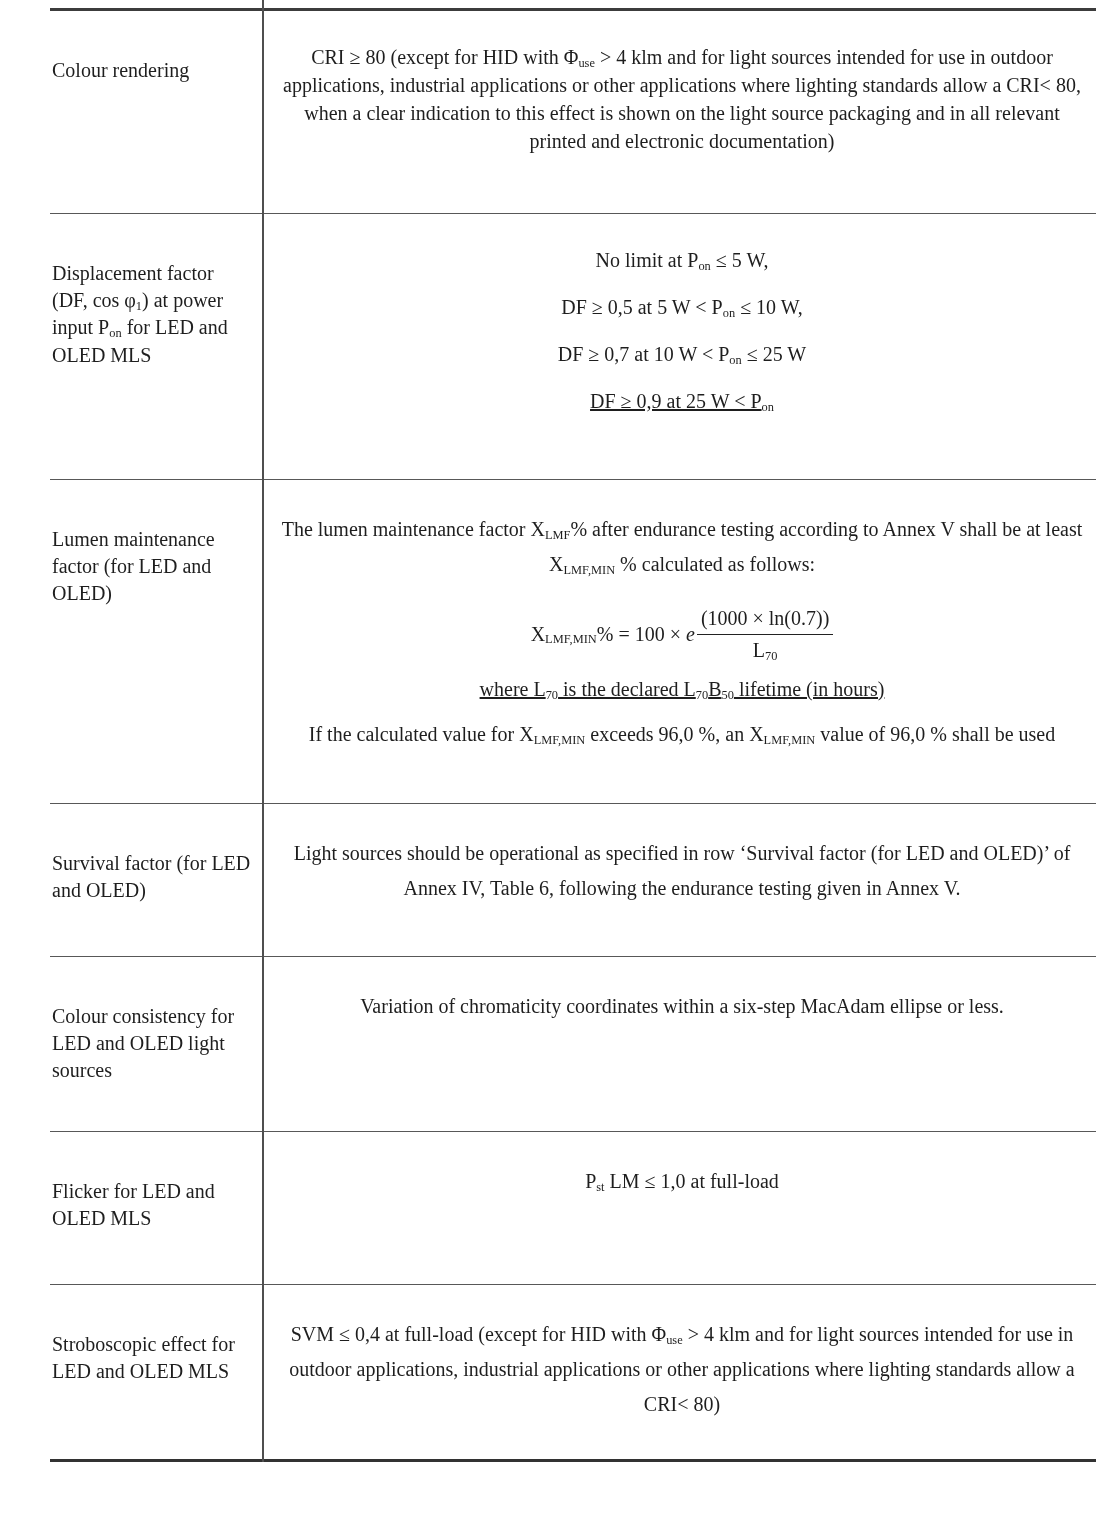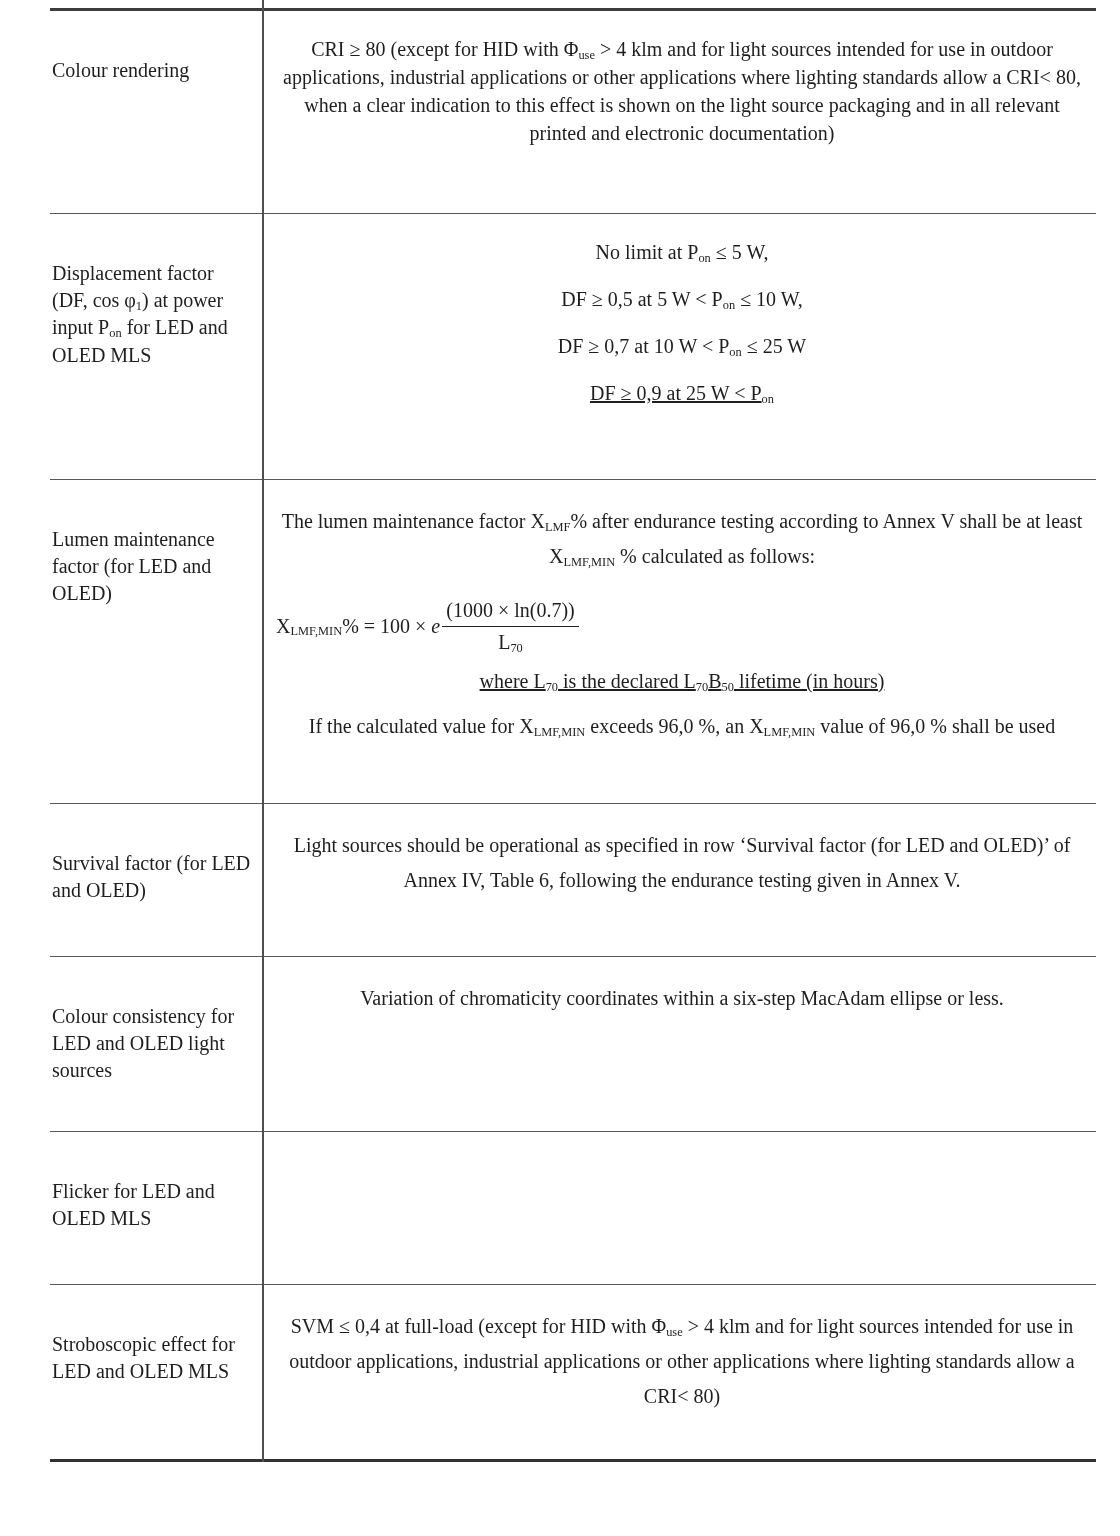--- a/index.html
+++ b/index.html
@@ -24,36 +24,36 @@
   .row:last-child{border-bottom:none;}
   .r0{height:203px}.r1{height:266px}.r2{height:324px}.r3{height:153px}
   .r4{height:175px}.r5{height:153px}.r6{height:174px}
   .label{
     width:212px;flex:0 0 212px;
     padding:46px 10px 0 2px;
     line-height:1.36;text-align:left;
   }
   .content{
     flex:1 1 auto;
-    padding:24px 8px 0 14px;
+    padding:32px 8px 0 14px;
     text-align:center;
   }
   .content p{margin:0;line-height:1.75;}
   .r0 .content p{line-height:1.4;}
   .r1 .content p{line-height:1.4;margin:0 0 19px;}
   .r1 .content p:last-child{margin-bottom:0;text-decoration:underline;}
   .r2 .content .intro{margin:0 0 24px;}
   .r2 .content .where{margin:0 0 10px;text-decoration:underline;}
   sub{
     font-size:0.62em;line-height:0;vertical-align:baseline;
     position:relative;top:0.24em;
   }
   i{font-style:italic;}
   .formula{
-    display:flex;justify-content:flex-start;align-items:center;
+    display:flex;justify-content:center;align-items:center;
     margin:8px 0 10px;
   }
   .frac{
     display:inline-flex;flex-direction:column;align-items:center;
     margin-left:2px;
   }
   .frac .num{border-bottom:1.6px solid #222;padding:0 4px 4px;line-height:1.2;}
   .frac .den{padding-top:3px;line-height:1.2;}
 </style>
 </head>
@@ -106,20 +106,23 @@
 
     <section class="row r4">
       <div class="label">Colour consistency for LED and OLED light sources</div>
       <div class="content">
         <p>Variation of chromaticity coordinates within a six-step MacAdam ellipse or less.</p>
       </div>
     </section>
 
     <section class="row r5">
       <div class="label">Flicker for LED and OLED MLS</div>
+      <div class="content">
+        <p>P<sub>st</sub> LM ≤ 1,0 at full-load</p>
+      </div>
     </section>
 
     <section class="row r6">
       <div class="label">Stroboscopic effect for LED and OLED MLS</div>
       <div class="content">
         <p>SVM ≤ 0,4 at full-load (except for HID with Φ<sub>use</sub> &gt; 4 klm and for light sources intended for use in outdoor applications, industrial applications or other applications where lighting standards allow a CRI&lt; 80)</p>
       </div>
     </section>
 
   </div>

